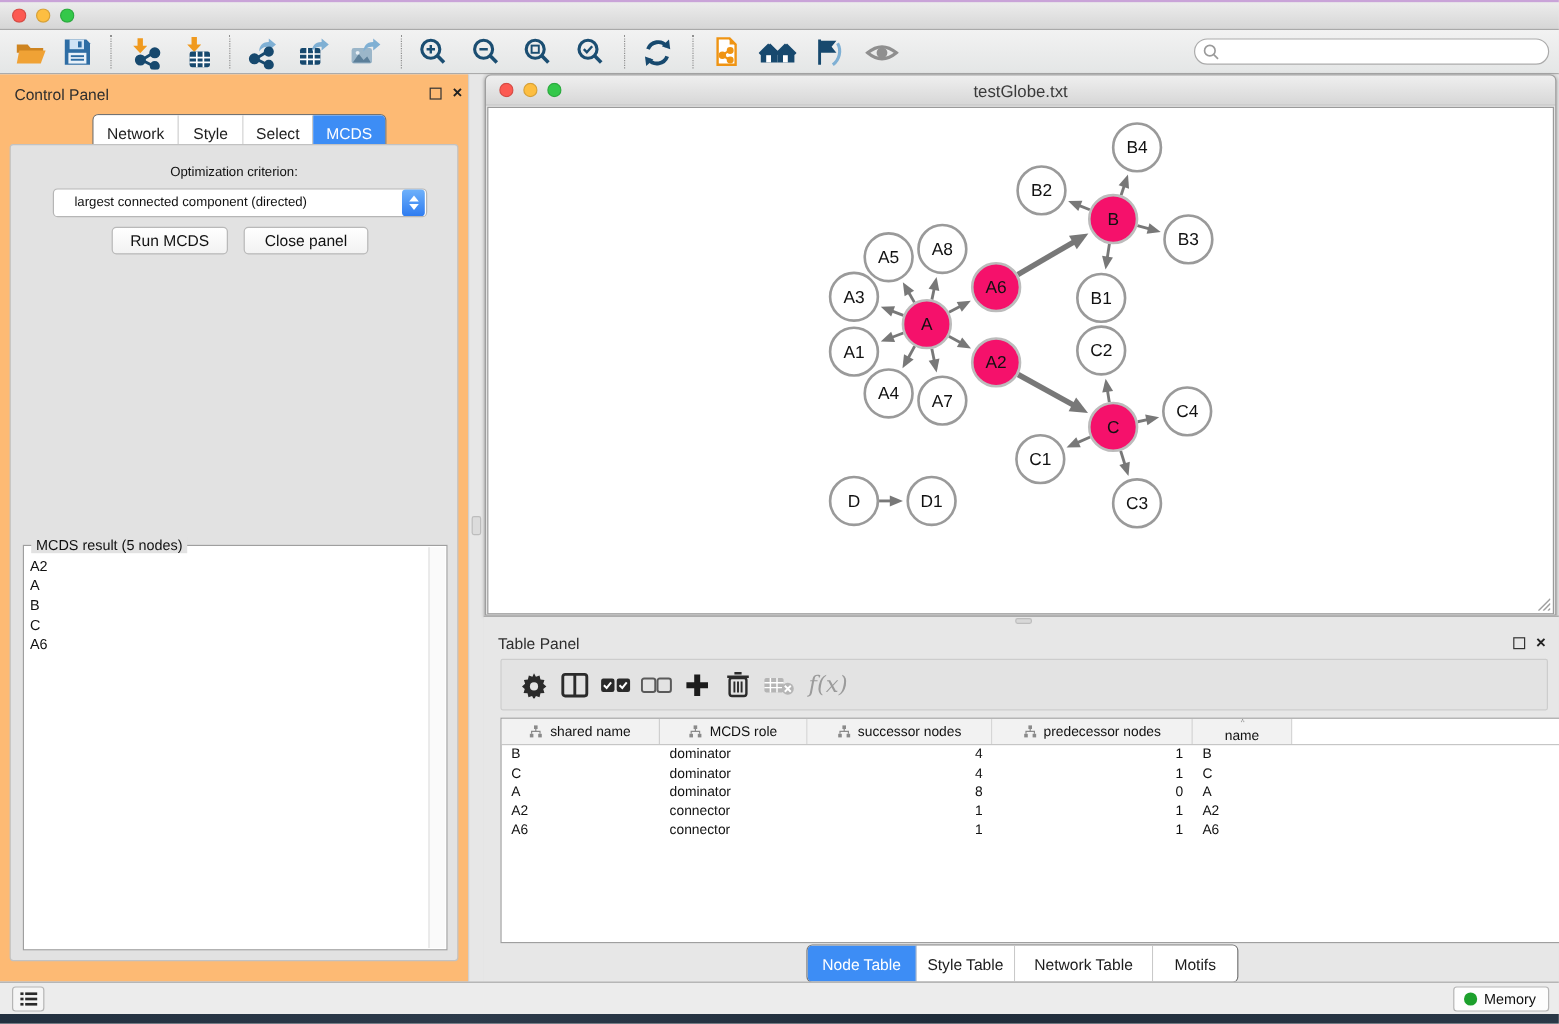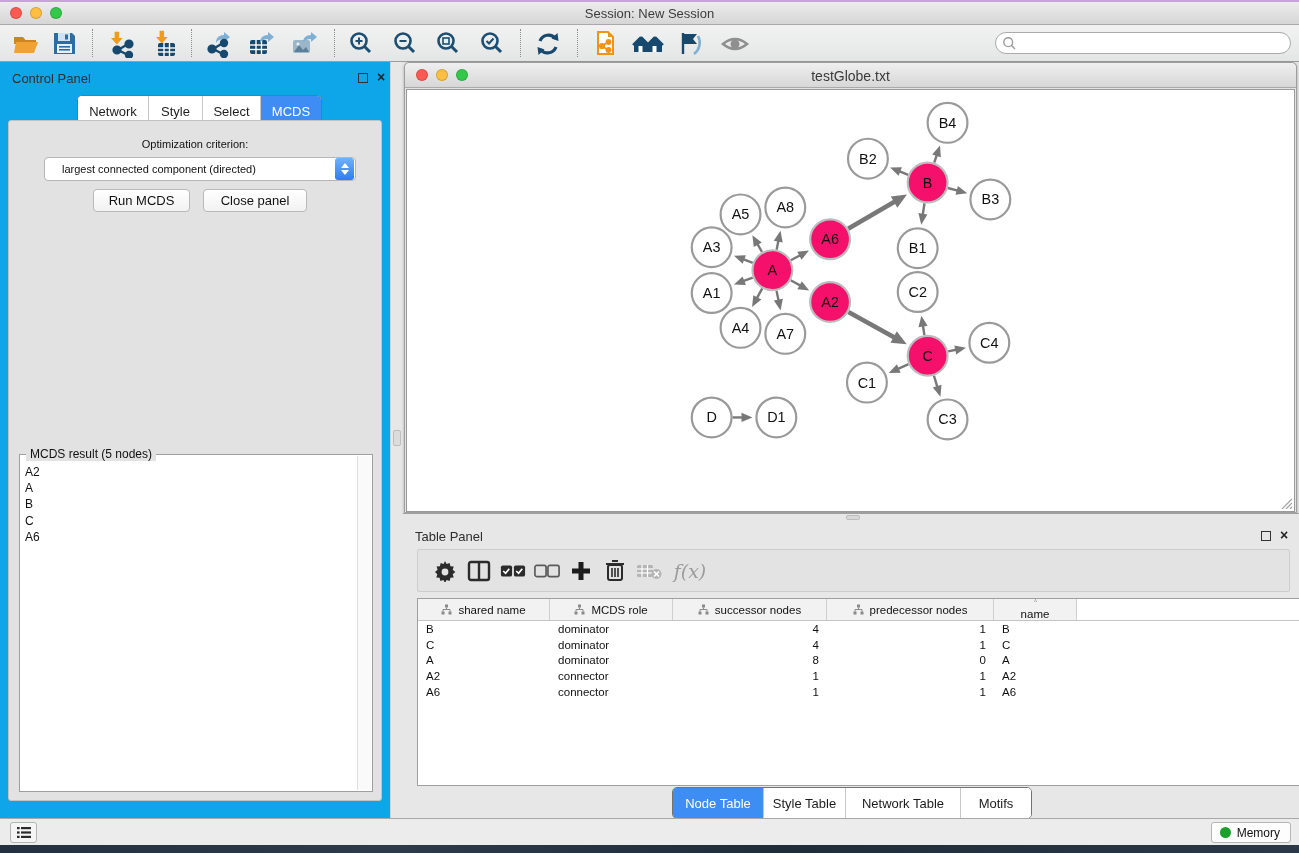--- a/index.html
+++ b/index.html
@@ -25,21 +25,21 @@
   .tb-btn { position:absolute; top:2px; width:38px; height:33px; display:flex; align-items:center; justify-content:center; }
   .tb-sep { position:absolute; top:4px; height:28px; width:0; border-left:1px dotted #8f8f8f; }
   #search-wrap { position:absolute; left:995px; top:7px; width:296px; height:22px; background:#fff;
     border:1px solid #ababab; border-radius:11px; display:flex; align-items:center; padding-left:6px; }
   #search-input { border:none; outline:none; flex:1; font-size:12px; background:transparent; height:18px; }
 
   
   #main { position:absolute; left:0; top:62px; width:1299px; height:756px; background:#e4e4e4; }
 
   
-  #control-panel { position:absolute; left:0; top:0; width:390px; height:756px; background:#0ea5e9; }
+  #control-panel { position:absolute; left:0; top:0; width:390px; height:756px; background:#fdba74; }
   .panel-header { position:absolute; left:0; top:0; width:100%; height:30px; }
   .panel-title { position:absolute; left:12px; top:9px; font-size:13px; color:#2e2e2e; }
   .float-btn { position:absolute; top:11px; width:10px; height:10px; border:1.5px solid #333; background:transparent; }
   .close-btn { position:absolute; top:6px; font-size:14px; font-weight:bold; color:#222; line-height:18px; }
   #cp-float { left:358px; } #cp-close { left:377px; }
 
   .seg-group { display:flex; height:32px; border:1px solid #737373; border-radius:5px; background:#fff; overflow:hidden;text-align:center; }
   .seg { display:flex; align-items:center; justify-content:center; font-size:13px; color:#1d1d1d;
     border-right:1px solid #c9c9c9; background:#fff; }
   .seg:last-child { border-right:none; }
@@ -119,21 +119,20 @@
 <body>
 
 <div id="desktop-top"></div>
 
 <div id="titlebar">
   <div class="lights">
     <div class="light red"></div>
     <div class="light yellow"></div>
     <div class="light green"></div>
   </div>
-  <div id="window-title">Session: New Session</div>
 </div>
 
 <div id="toolbar">
   <div class="tb-btn" style="left:7px">
     <svg width="28" height="26" viewBox="0 0 28 26">
       <path d="M2 6 h9 l2.5 3 H24 v4 H2 z" fill="#ce8420"></path>
       <path d="M4 11 h22 l-4 11 H2 z" fill="#f0a235"></path>
     </svg>
   </div>
   <div class="tb-btn" style="left:45px">

